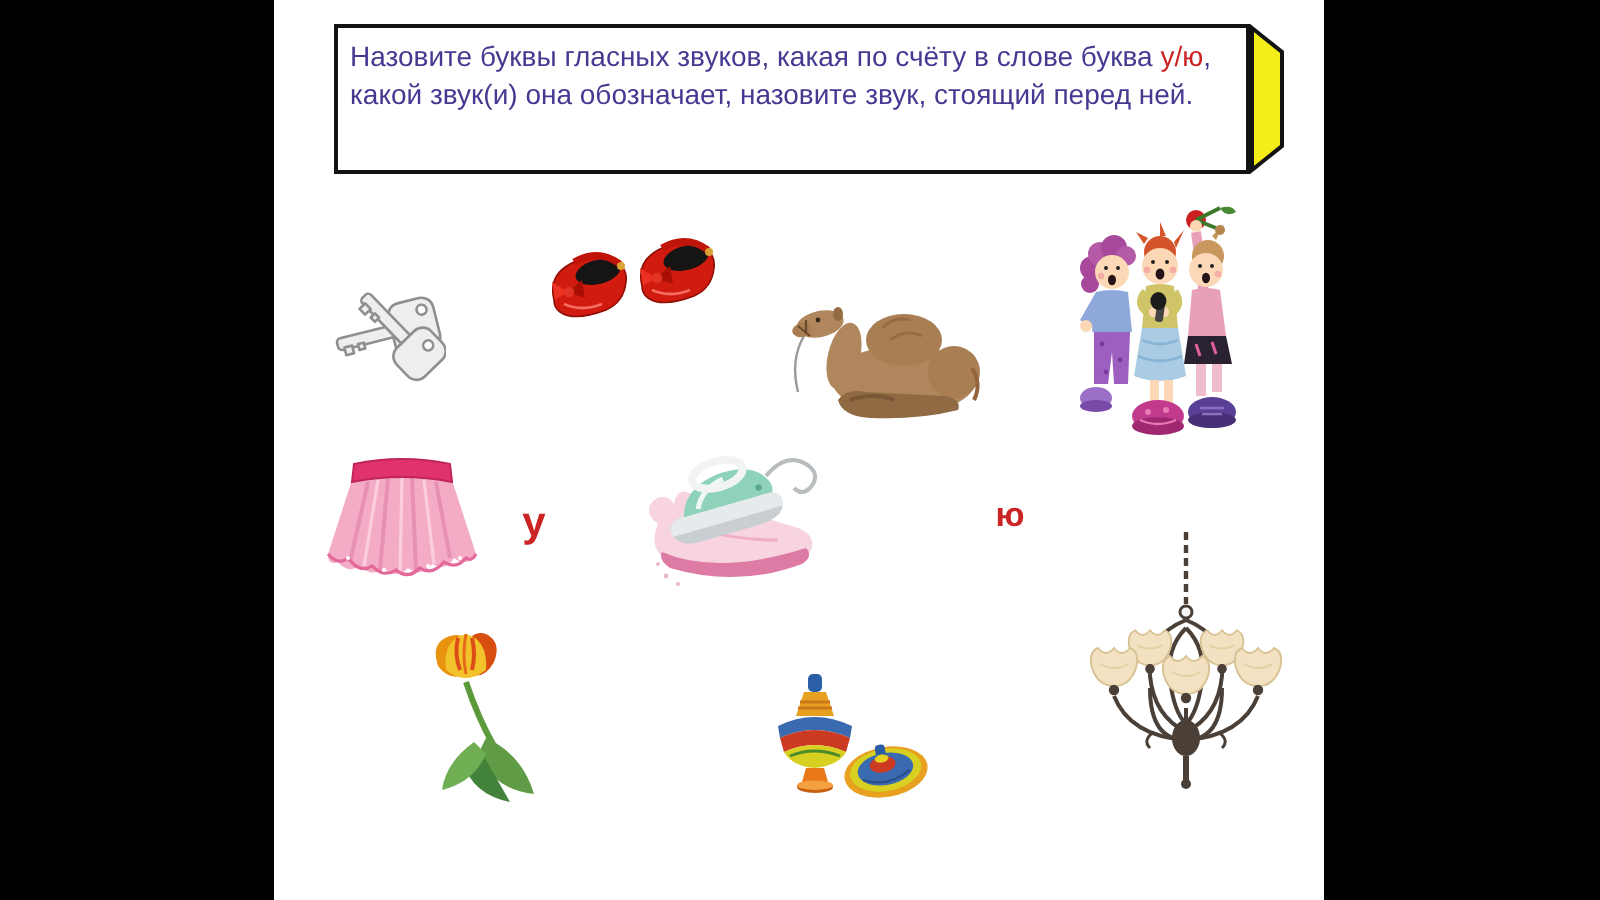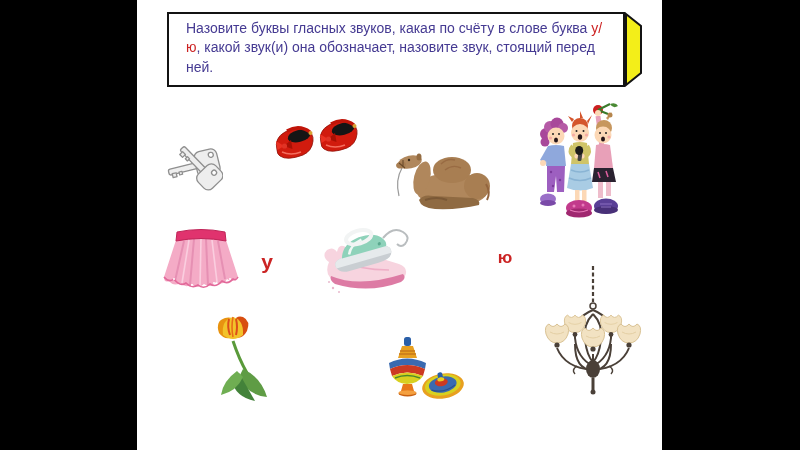--- a/index.html
+++ b/index.html
@@ -3,21 +3,21 @@
 <meta charset="utf-8">
 <style>
   html,body{margin:0;padding:0;background:#000;}
   .screen{position:relative;width:800px;height:450px;background:#000;overflow:hidden;
           font-family:"Liberation Sans",sans-serif;}
   .bar{position:absolute;top:0;height:450px;background:#000;}
   .bar-left{left:0;width:137px;}
   .bar-right{left:662px;width:138px;}
   .slide{position:absolute;left:137px;top:0;width:525px;height:450px;background:#ffffff;}
   .task-box{position:absolute;left:30px;top:12px;width:458px;height:75px;box-sizing:border-box;
-            background:#fff;border:2px solid #131313;padding:5px 11px 0 17px;
+            background:#fff;border:2px solid #131313;padding:5px 11px 0 6px;
             font-size:14px;line-height:1.38;color:#453a92;}
   .task-box .hl{color:#cc2222;}
   .fold{position:absolute;left:488px;top:12px;}
   .pic{position:absolute;}
   .letter{position:absolute;color:#cb2424;font-weight:bold;text-align:center;}
   .letter-u{left:116px;top:250px;width:28px;font-size:21px;}
   .letter-yu{left:354px;top:248px;width:28px;font-size:17px;}
 </style>
 </head>
 <body>

